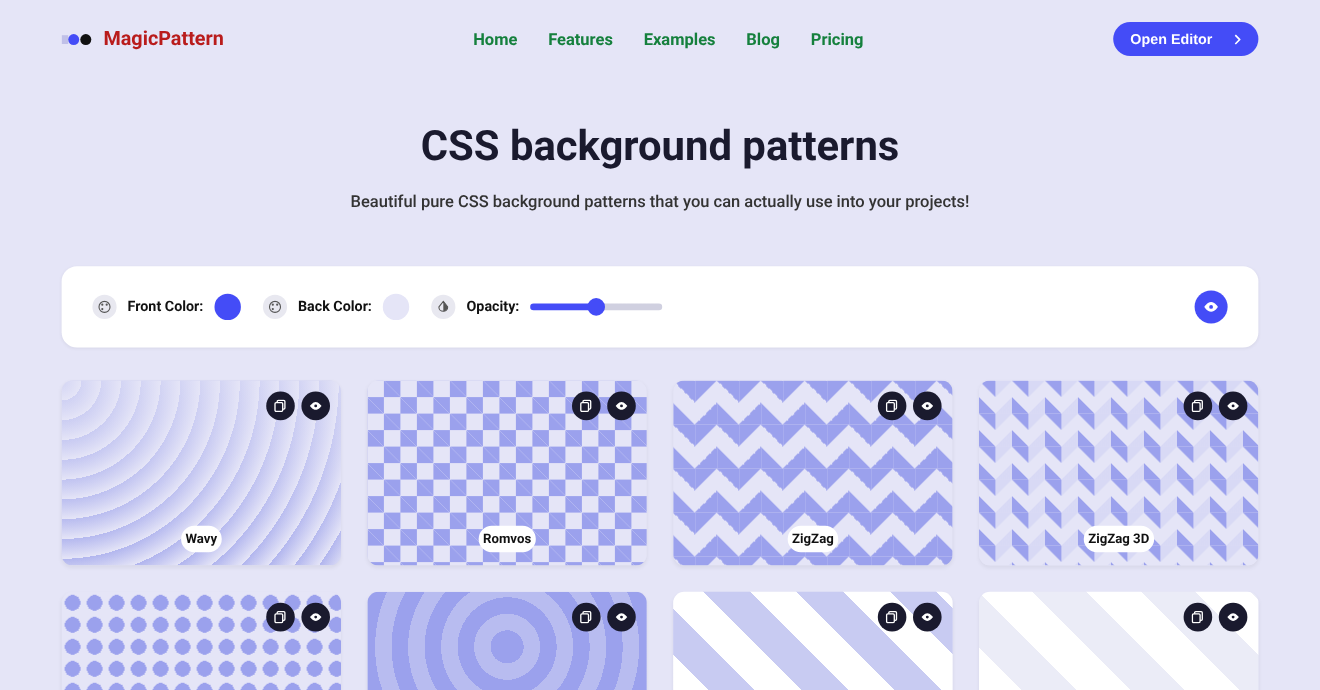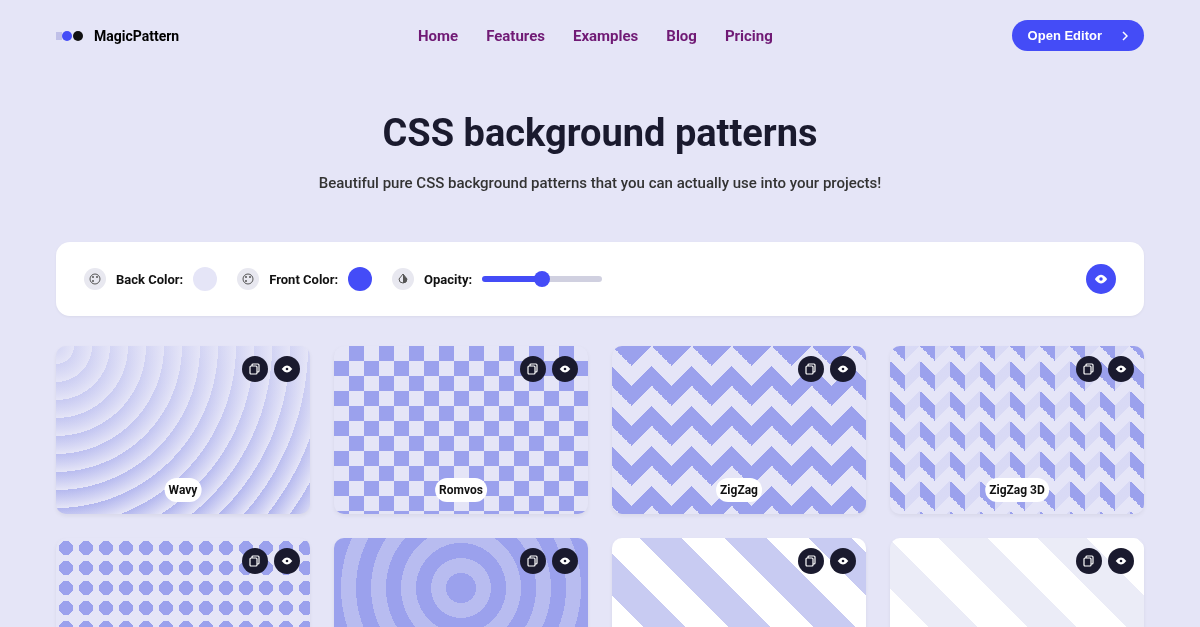--- a/index.html
+++ b/index.html
@@ -8,23 +8,23 @@
   background-color: #e5e5f7;
   background-image: radial-gradient(#444cf7 0.5px, #e5e5f7 0.5px);
   background-size: 20px 20px;
   min-height: 627px;
   overflow: hidden;
 }
 .container { max-width: 1200px; margin: 0 auto; padding: 0 56px; }
 .header { display: flex; align-items: center; justify-content: space-between; padding: 20px 0; }
 .logo { display: flex; align-items: center; gap: 8px; }
 .logo-mark { display: flex; align-items: center; gap: 1px; }
-.logo-text { font-weight: 700; font-size: 14px; color: #000000; }
+.logo-text { font-weight: 700; font-size: 18px; color: #b91c1c; }
 .nav { display: flex; gap: 28px; }
-.nav-item { color: #701a75; font-weight: 700; font-size: 15px; cursor: pointer; }
+.nav-item { color: #15803d; font-weight: 700; font-size: 15px; cursor: pointer; }
 .open-editor-btn {
   background: #444cf7; color: #fff; border: none; border-radius: 20px;
   padding: 8px 16px; font-size: 13px; font-weight: 600; cursor: pointer;
   display: flex; align-items: center; gap: 20px;
 }
 .hero { text-align: center; padding: 40px 0 30px; }
 .hero-title { font-size: 38px; font-weight: 700; color: #1a1a2e; margin-bottom: 0; }
 .hero-subtitle { font-size: 15px; color: #333; font-weight: 500; margin-top: 19px; }
 .toolbar {
   background: #fff; border-radius: 14px; padding: 22px 28px;
@@ -118,34 +118,34 @@
   <div class="toolbar">
     <div class="tool-group">
       <span class="tool-icon">
         <svg width="12" height="12" viewBox="0 0 12 12">
             <circle cx="6" cy="6" r="5" fill="none" stroke="#555" stroke-width="1"></circle>
             <circle cx="4" cy="4" r="1" fill="#555"></circle>
             <circle cx="8" cy="4" r="1" fill="#555"></circle>
             <circle cx="4" cy="8" r="1" fill="#555"></circle>
           </svg>
       </span>
-      <span class="tool-label">Back Color:</span>
-      <div class="color-swatch swatch-back"></div>
+      <span class="tool-label">Front Color:</span>
+      <div class="color-swatch swatch-front"></div>
     </div>
     <div class="tool-group">
       <span class="tool-icon">
         <svg width="12" height="12" viewBox="0 0 12 12">
             <circle cx="6" cy="6" r="5" fill="none" stroke="#555" stroke-width="1"></circle>
             <circle cx="4" cy="4" r="1" fill="#555"></circle>
             <circle cx="8" cy="4" r="1" fill="#555"></circle>
             <circle cx="4" cy="8" r="1" fill="#555"></circle>
           </svg>
       </span>
-      <span class="tool-label">Front Color:</span>
-      <div class="color-swatch swatch-front"></div>
+      <span class="tool-label">Back Color:</span>
+      <div class="color-swatch swatch-back"></div>
     </div>
     <div class="tool-group">
       <span class="tool-icon">
         <svg width="10" height="12" viewBox="0 0 10 12">
             <path d="M5 1 L9 6 A4 4 0 1 1 1 6 Z" fill="none" stroke="#555" stroke-width="1"></path>
             <path d="M5 1 L9 6 A4 4 0 0 1 5 10 Z" fill="#555"></path>
           </svg>
       </span>
       <span class="tool-label">Opacity:</span>
       <div class="slider">

